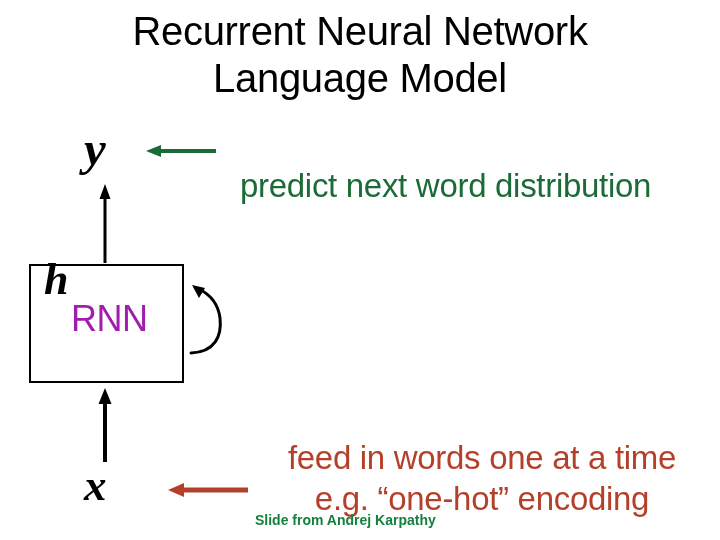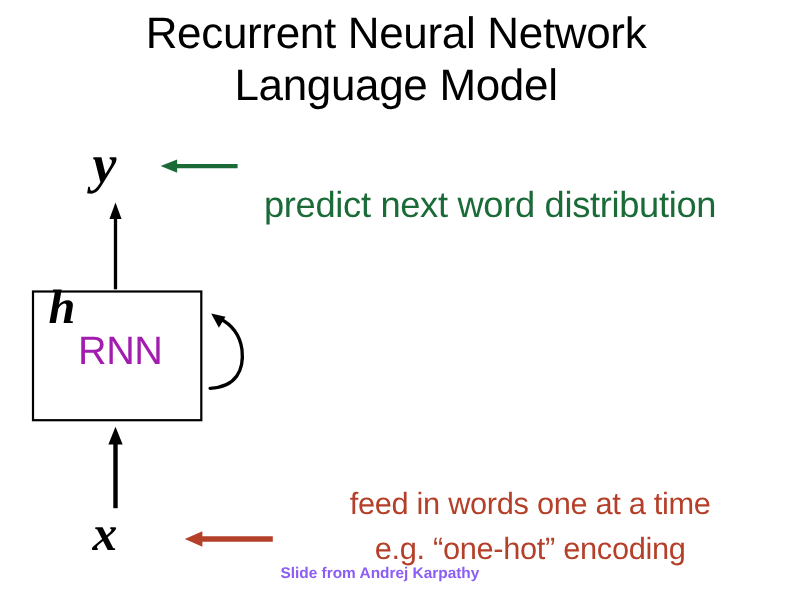--- a/index.html
+++ b/index.html
@@ -109,35 +109,35 @@
     top: 130px;
     font-size: 33px;
     color: #1b6b38;
     white-space: nowrap;
     margin-top: 35px;
   }
   #annot-red {
     left: 256px;
     top: 437px;
     width: 452px;
-    font-size: 28px;
+    font-size: 33px;
     color: #b5402a;
     text-align: center;
     white-space: pre-line;
   }
 
   
   #footer-credit {
     position: absolute;
     left: 255px;
     top: 512px;
     font-family: "Liberation Sans", sans-serif;
     font-size: 14px;
     font-weight: 700;
-    color: #8b5cf6;
+    color: #15803d;
     white-space: nowrap;
   }
 </style>
 </head>
 <body>
 
 <div id="slide">
 
   <div class="title">Recurrent Neural Network
 Language Model</div>

